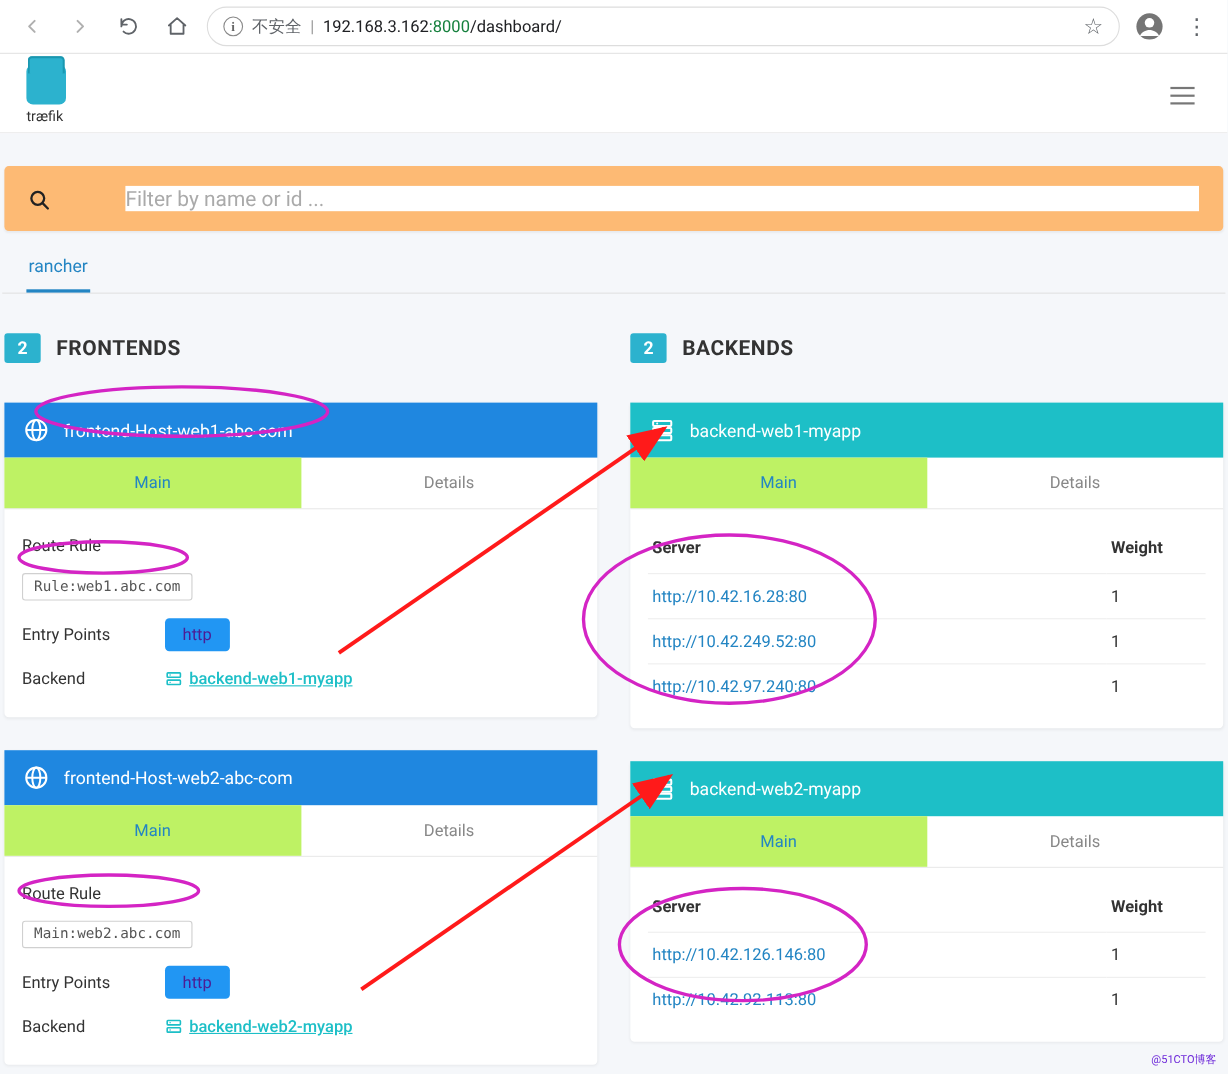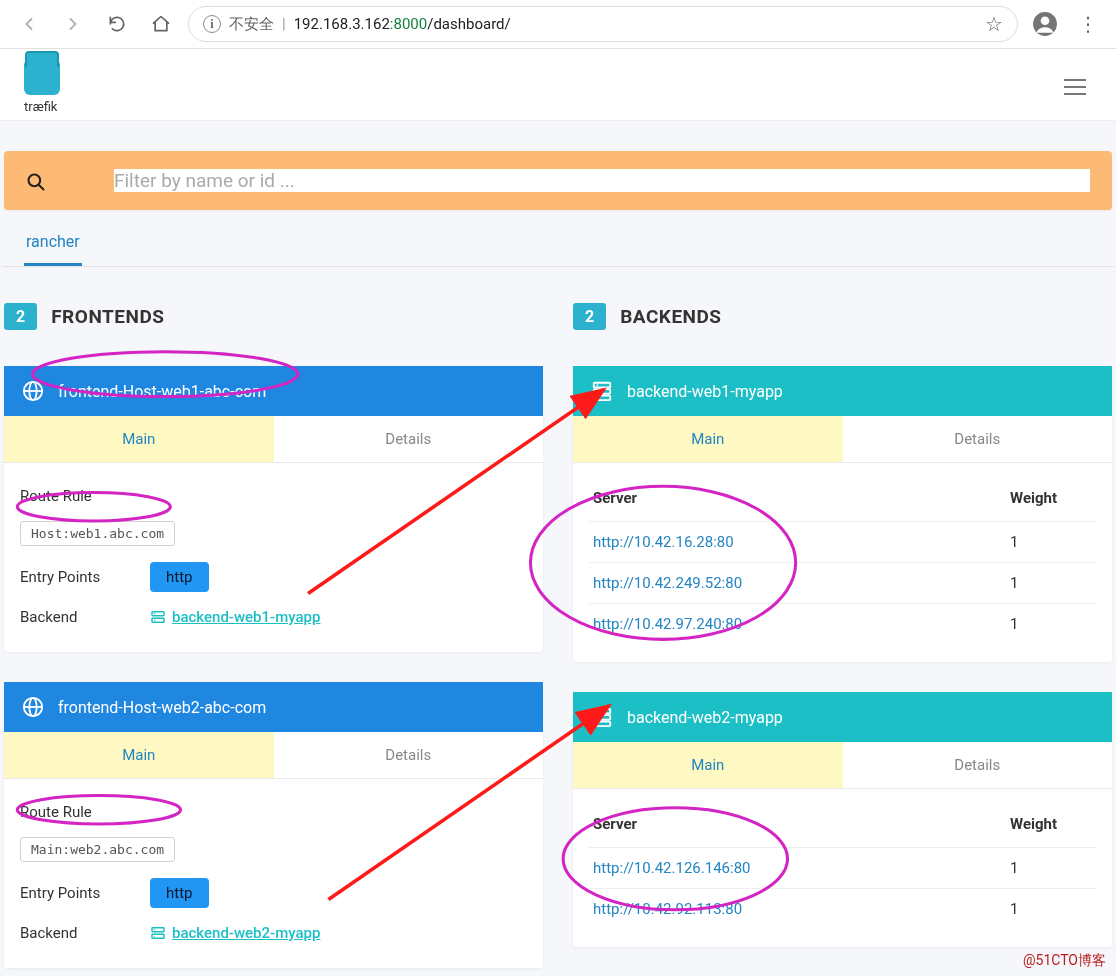--- a/index.html
+++ b/index.html
@@ -42,37 +42,37 @@
   .sect-head .badge { background:#2CB2CE; color:#fff; font-weight:bold; padding:4px 12px; border-radius:3px; font-size:16px; }
   .sect-head h2 { font-size:19px; letter-spacing:0.5px; color:#333; }
 
   .card { background:#fff; border-radius:4px; box-shadow:0 1px 3px rgba(0,0,0,.06); margin-bottom:30px; overflow:visible; }
   .card-header { color:#fff; display:flex; align-items:center; gap:14px; padding:14px 18px; font-size:16px; }
   .card-header.blue { background:#1F87E0; }
   .card-header.teal { background:#1DBFC7; }
   .card-icon { width:22px; height:22px; display:flex; align-items:center; justify-content:center; flex-shrink:0; }
   .card-tabs { display:flex; border-bottom:1px solid #e9e9e9; }
   .card-tab { flex:1; text-align:center; padding:14px 0; color:#888; cursor:pointer; }
-  .card-tab.active { color:#2385c3; background:#fef9c3; }
+  .card-tab.active { color:#2385c3; background:#bef264; }
   .card-body { padding:16px 16px 18px; }
   .field-row { display:flex; align-items:center; padding:8px 0; }
   .field-label { font-size:15px; color:#333; width:130px; flex-shrink:0; }
   .code-tag { font-family:Consolas,monospace; font-size:13px; color:#555; border:1px solid #d0d0d0; border-radius:3px; padding:4px 10px; display:inline-block; }
-  .pill { background:#2196F3; color:#0f172a; padding:6px 16px; border-radius:4px; font-size:15px; }
+  .pill { background:#2196F3; color:#4c1d95; padding:6px 16px; border-radius:4px; font-size:15px; }
   .backend-link { color:#1DBFC7; font-weight:500; display:inline-flex; align-items:center; gap:6px; }
   .server-table { width:100%; border-collapse:collapse; }
   .server-table th { text-align:left; font-weight:bold; color:#333; padding:10px 4px 14px; }
   .server-table th:last-child { width:90px; }
   .server-table td { padding:11px 4px; border-top:1px solid #eee; }
   .server-table td a { color:#2385c3; text-decoration:none; }
 
   
   .annot { position:absolute; inset:0; pointer-events:none; }
 
-  .watermark { position:fixed; bottom:6px; right:10px; color:#b91c1c; font-size:14px; }
+  .watermark { position:fixed; bottom:6px; right:10px; color:#6d28d9; font-size:10px; }
 
   
   svg { display:block; }
 </style>
 </head>
 <body>
 
 <div class="browser-bar">
   <div class="nav-btn disabled">
     <svg width="20" height="20" viewBox="0 0 24 24">
@@ -164,21 +164,21 @@
             </div>
             <div class="card-tabs">
               <div class="card-tab active">Main</div>
               <div class="card-tab">Details</div>
             </div>
             <div class="card-body">
               <div class="field-row">
                 <span class="field-label">Route Rule</span>
               </div>
               <div class="field-row">
-                <span class="code-tag">Host:web1.abc.com</span>
+                <span class="code-tag">Rule:web1.abc.com</span>
               </div>
               <div class="field-row">
                 <span class="field-label">Entry Points</span>
                 <span class="pill">http</span>
               </div>
               <div class="field-row">
                 <span class="field-label">Backend</span>
                 <a href="#" class="backend-link">
                   <svg width="16" height="16" viewBox="0 0 24 24">
                     <rect x="3" y="4" width="18" height="6" rx="1" stroke="#1DBFC7" stroke-width="2.2" fill="none"></rect>

